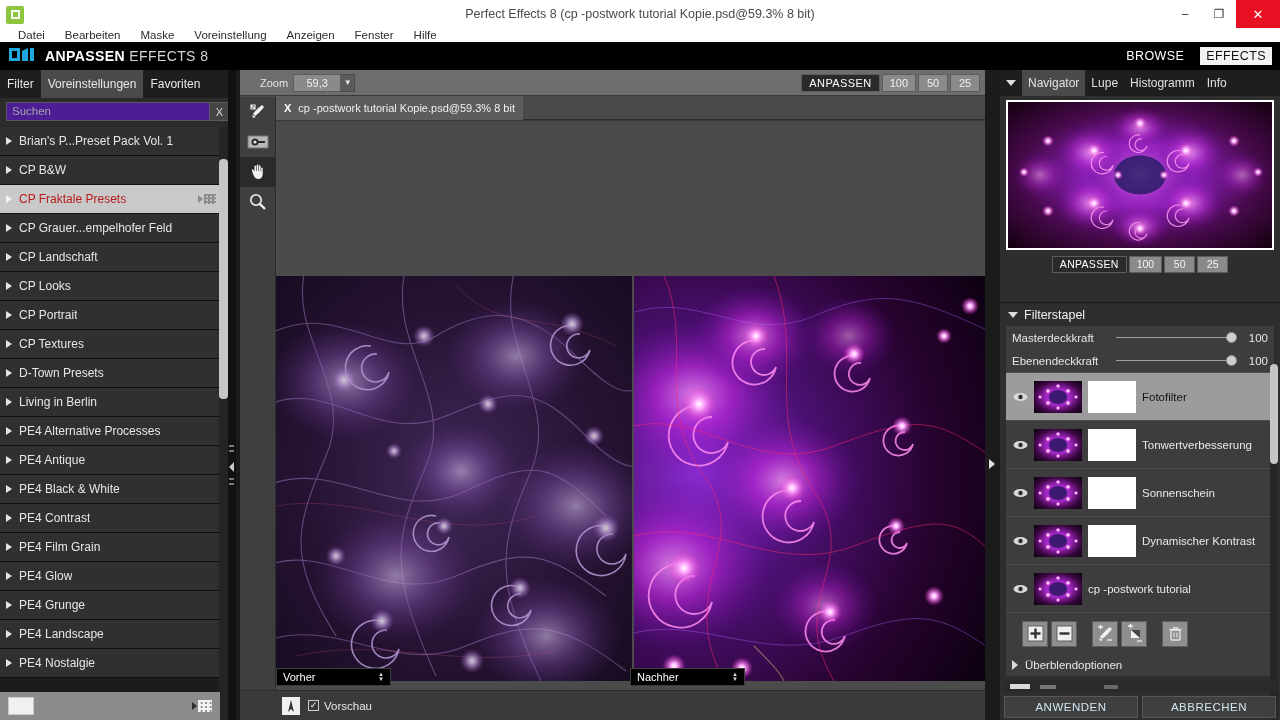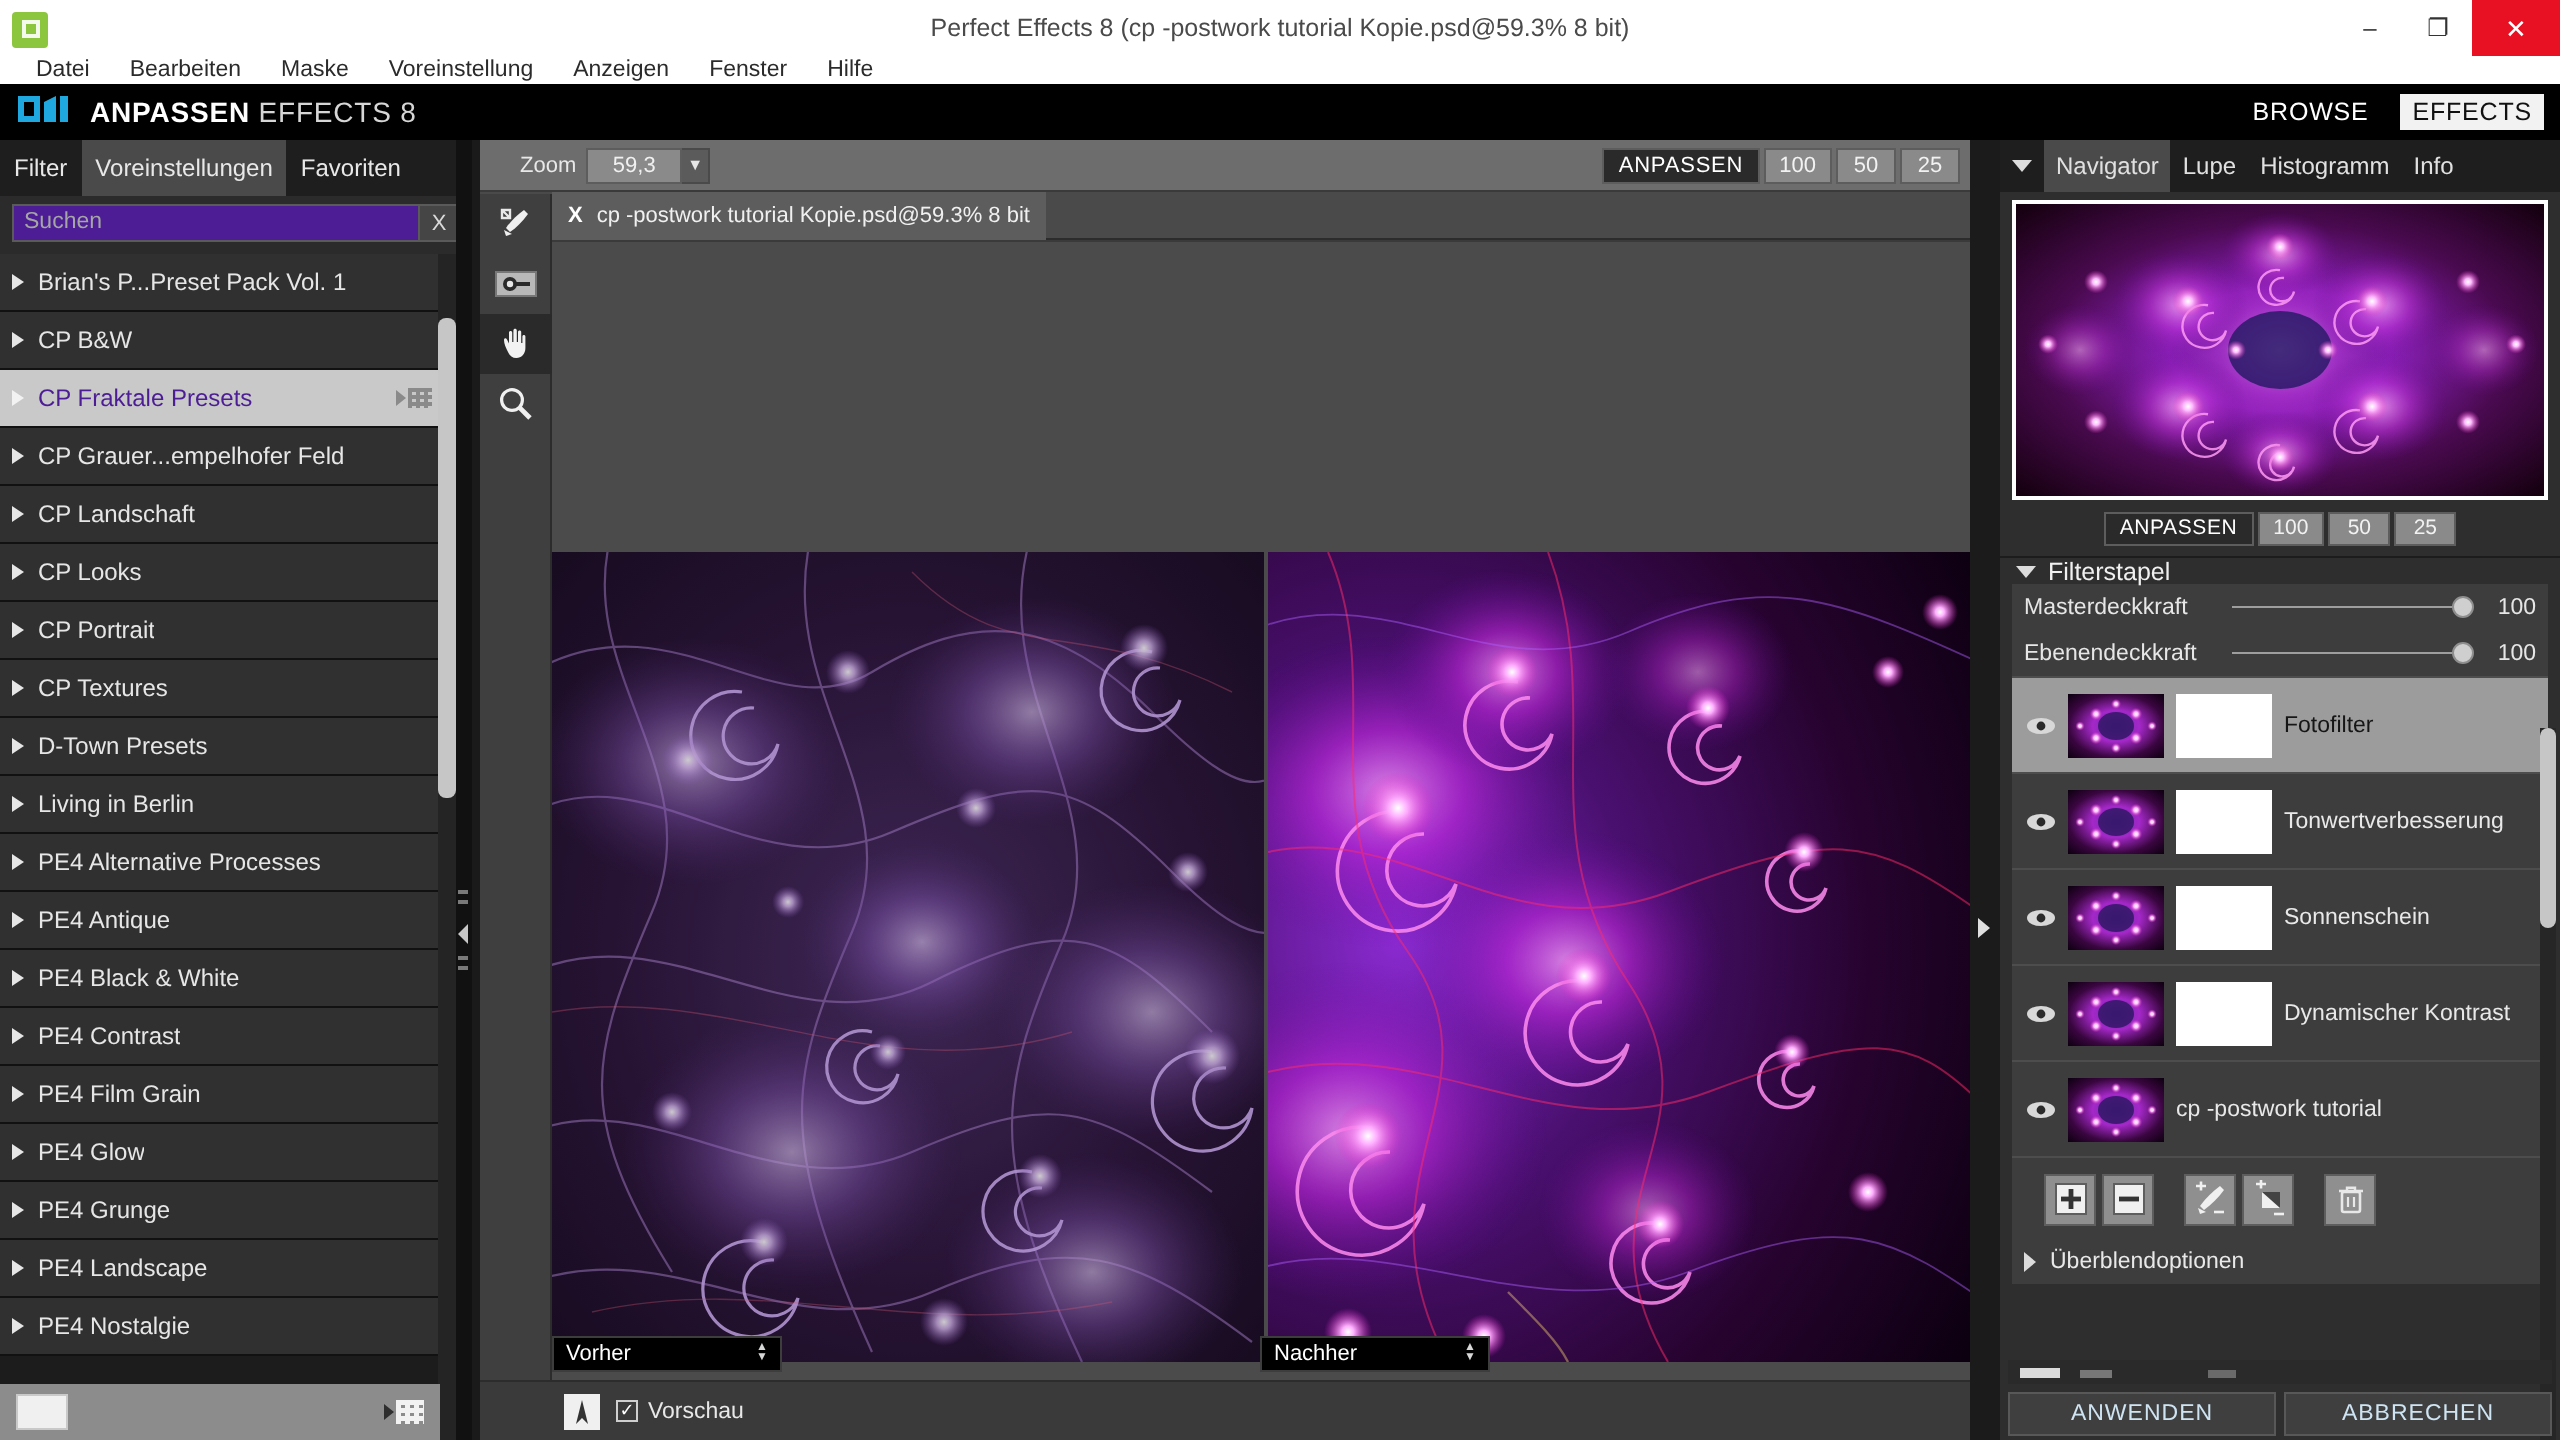--- a/index.html
+++ b/index.html
@@ -92,21 +92,21 @@
   }
   .preset-list {
     position: absolute; top: 57px; left: 0; width: 220px; height: 631px;
     overflow: hidden; background: #1c1c1c;
   }
   .preset-row {
     height: 29px; display: flex; align-items: center;
     border-bottom: 1px solid #111111;
     background: #303030; padding-left: 6px; color: #e6e6e6; font-size: 12px;
   }
-  .preset-row.selected { background: #c9c9c9; color: #4c1d95; }
+  .preset-row.selected { background: #c9c9c9; color: #b91c1c; }
   .tri {
     width: 0; height: 0; border-left: 6px solid #e6e6e6;
     border-top: 4.5px solid transparent; border-bottom: 4.5px solid transparent;
     margin-right: 7px; flex: none;
   }
   .preset-row.selected .tri { border-left-color: #f2f2f2; }
   .preset-label { white-space: nowrap; overflow: hidden; }
   .grid-ico {
     margin-left: auto; margin-right: 4px; display: flex; align-items: center; gap: 1px;
   }
@@ -275,23 +275,24 @@
     height: 28px; display: flex; align-items: center; justify-content: center;
     gap: 2px; background: #2e2e2e;
   }
   .nbtn {
     height: 17px; min-width: 31px; padding: 0 7px; font-size: 10.5px;
     display: flex; align-items: center; justify-content: center;
     background: #8a8a8a; border: 1px solid #5d5d5d; color: #f2f2f2;
   }
   .nbtn.dark { background: #2a2a2a; color: #ffffff; letter-spacing: 0.3px; }
   .section-hdr {
-    height: 14px; display: flex; align-items: center; padding-left: 6px;
+    height: 24px; display: flex; align-items: center; padding-left: 6px;
     background: #2e2e2e; font-size: 12.5px; color: #f0f0f0;
     border-top: 1px solid #1c1c1c;
+    margin-top: 24px;
   }
   .stack-body { background: #3d3d3d; margin: 0 6px; }
   .slider-row {
     height: 23px; display: flex; align-items: center; padding: 0 6px; gap: 6px;
     font-size: 11.5px; color: #e6e6e6;
   }
   .slider-row .lbl { width: 98px; }
   .track { flex: 1; height: 1px; background: #9e9e9e; position: relative; }
   .knob {
     position: absolute; top: -5px; right: -1px; width: 11px; height: 11px;

